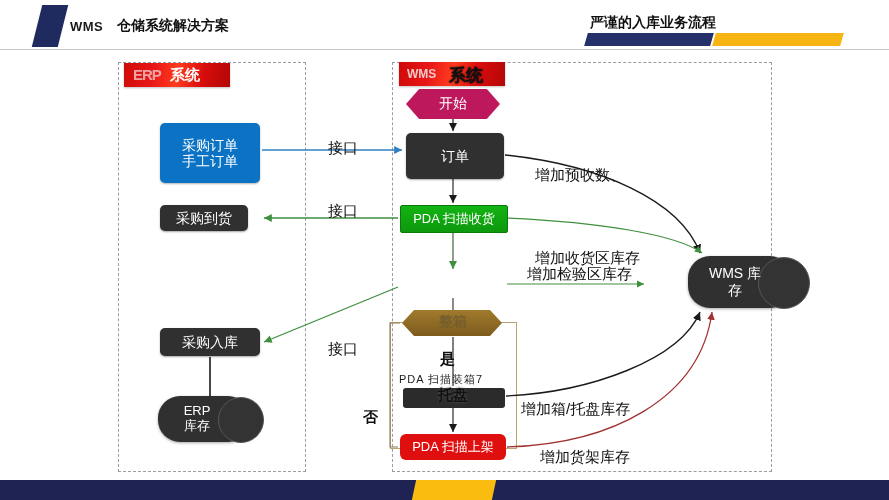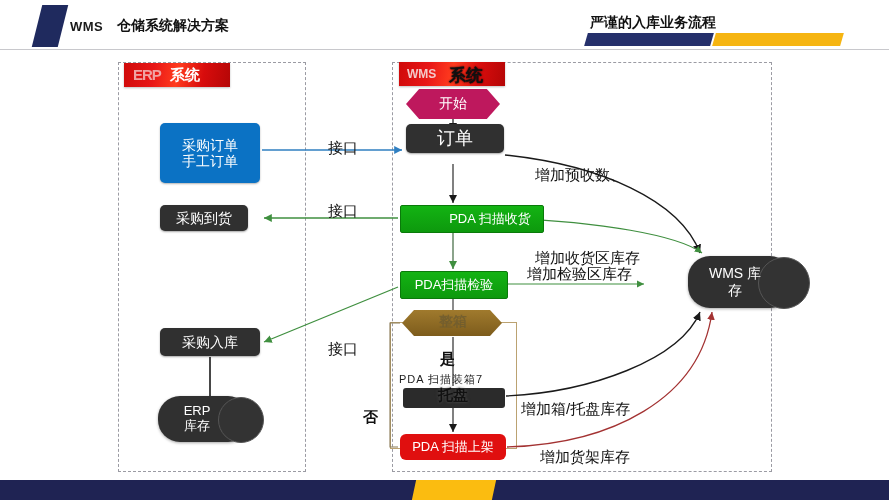--- a/index.html
+++ b/index.html
@@ -61,22 +61,22 @@
   .red{background:#e00f0f;color:#fff;border-radius:6px;}
 
   
   .n-po{left:160px;top:123px;width:100px;height:60px;font-size:14px;}
   .n-arrival{left:160px;top:205px;width:88px;height:26px;font-size:14px;}
   .n-inbound{left:160px;top:328px;width:100px;height:28px;font-size:14px;}
 
   .n-start{position:absolute;left:406px;top:89px;width:94px;height:30px;background:#be185d;
            color:#fff;display:flex;align-items:center;justify-content:center;font-size:14px;
            clip-path:polygon(14% 0,86% 0,100% 50%,86% 100%,14% 100%,0 50%);}
-  .n-order{left:406px;top:124px;width:98px;height:29px;font-size:18px;}
-  .n-recv{left:400px;top:205px;width:106px;height:26px;font-size:13px;padding-left:36px;}
+  .n-order{left:406px;top:133px;width:98px;height:46px;font-size:14px;}
+  .n-recv{left:400px;top:205px;width:106px;height:26px;font-size:13px;}
   .n-insp{left:400px;top:271px;width:106px;height:26px;font-size:13px;}
   .n-shelf{left:400px;top:434px;width:106px;height:26px;font-size:13px;}
 
   .n-diamond{position:absolute;left:402px;top:310px;width:100px;height:26px;
              background:linear-gradient(180deg,#a07a2d 0%,#7d5c1c 100%);
              clip-path:polygon(0 50%,12% 0,88% 0,100% 50%,88% 100%,12% 100%);}
   .diamond-lbl{position:absolute;left:418px;top:313px;width:70px;text-align:center;
                font-size:14px;font-weight:bold;color:#6b5a30;opacity:.75;}
 
   
@@ -204,21 +204,20 @@
     <div class="cap"></div>
     <div class="lbl">
       <div>ERP</div>
       <div>库存</div>
     </div>
   </div>
 
   <div class="n-start">开始</div>
   <div class="node dark n-order">订单</div>
   <div class="node green n-recv">PDA 扫描收货</div>
-  <div class="node green n-insp">PDA扫描检验</div>
 
   <div class="n-diamond"></div>
   <div class="diamond-lbl">整箱</div>
 
   <div class="pda-over">PDA    扫描装箱7</div>
   <div class="node n-pallet"></div>
   <div class="pallet-txt">托盘</div>
 
   <div class="node red n-shelf">PDA 扫描上架</div>
 

